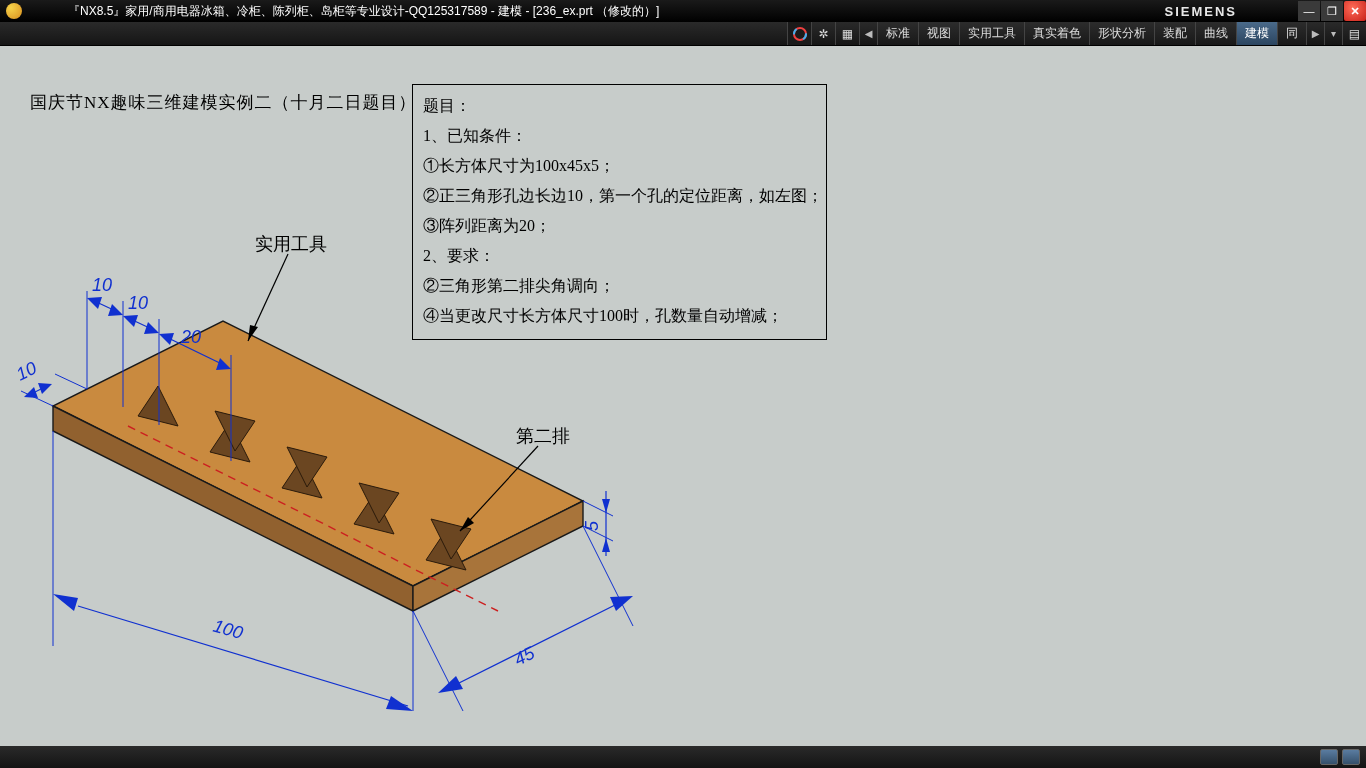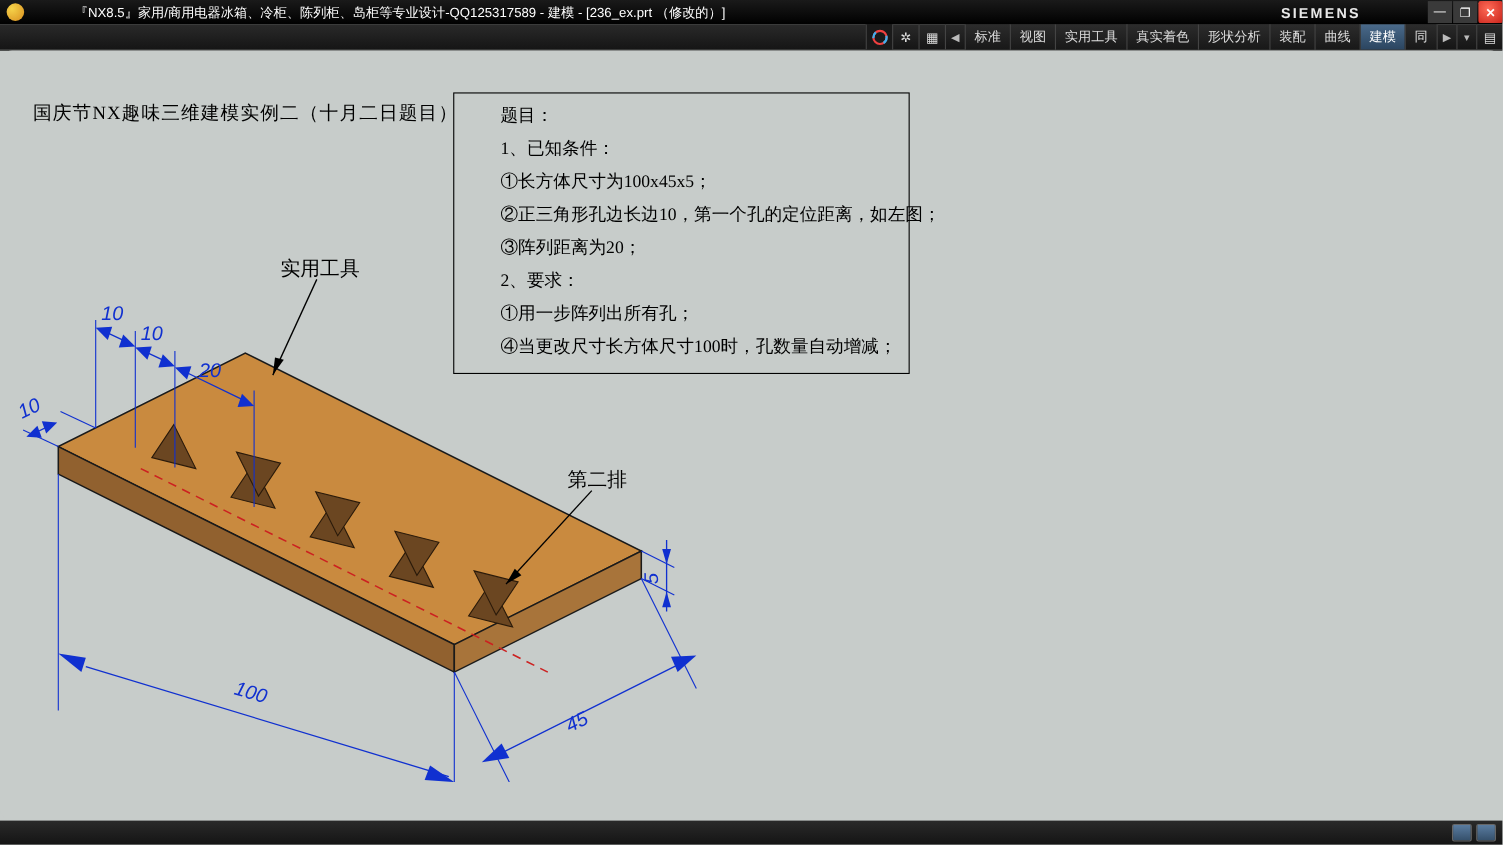--- a/index.html
+++ b/index.html
@@ -131,21 +131,21 @@
       top: 38px; left: 412px;
       width: 415px;
       border: 1px solid #000;
       padding: 6px 10px 8px 10px;
       font-family: "KaiTi", "STKaiti", serif;
       font-size: 16px;
       line-height: 30px;
       color: #000;
       background: transparent;
     }
-    .problem-box div { white-space: nowrap; margin-left: 32px; }
+    .problem-box div { white-space: nowrap; }
     .credit {
       position: absolute;
       top: 588px; left: 660px;
       font-family: "KaiTi", serif;
       font-size: 18px;
       letter-spacing: 1px;
       color: #000;
     }
     .model-svg {
       position: absolute;
@@ -237,21 +237,21 @@
   <div class="finished-label">实用工具</div>
   <div class="second-row-label">第二排</div>
 
   <div class="problem-box">
     <div>题目：</div>
     <div>1、已知条件：</div>
     <div>①长方体尺寸为100x45x5；</div>
     <div>②正三角形孔边长边10，第一个孔的定位距离，如左图；</div>
     <div>③阵列距离为20；</div>
     <div>2、要求：</div>
-    <div>①用一步阵列出所有孔；</div>
+    <div>②三角形第二排尖角调向；</div>
     <div>④当更改尺寸长方体尺寸100时，孔数量自动增减；</div>
   </div>
 
 
   <svg class="model-svg" viewBox="0 0 640 480">
 
     <polygon class="part-top" points="45,175 405,355 575,270 215,90"></polygon>
 
     <polygon class="part-front" points="45,175 405,355 405,380 45,200"></polygon>
 

